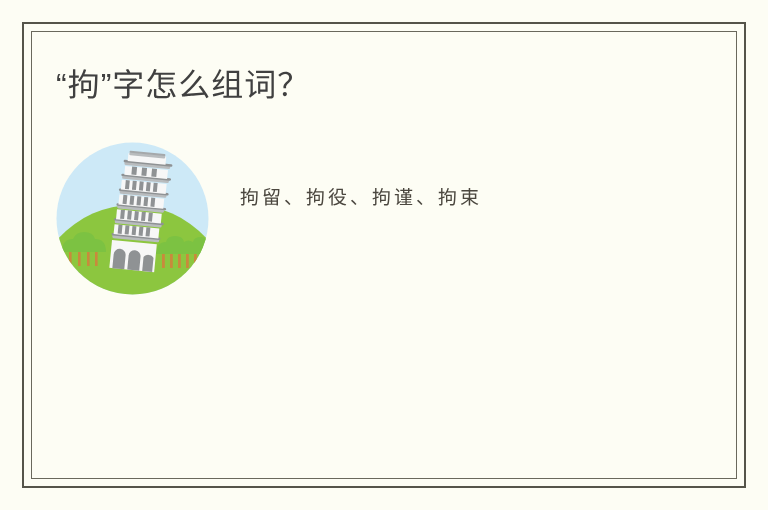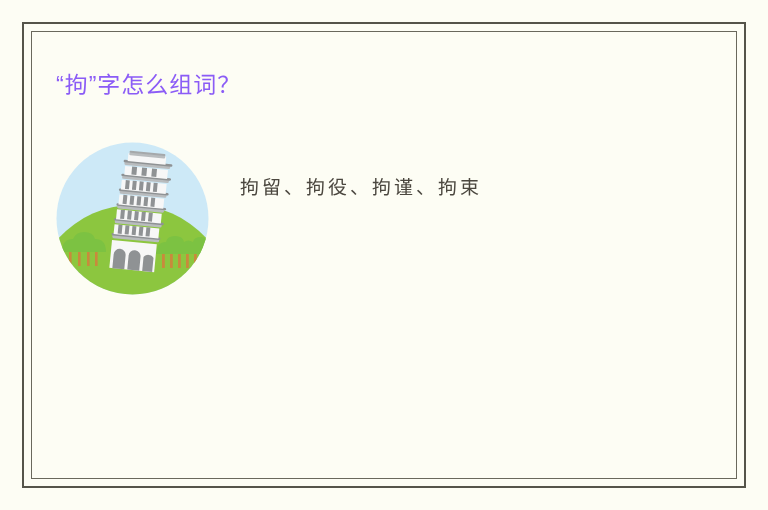--- a/index.html
+++ b/index.html
@@ -43,24 +43,24 @@
     border: 1px solid #6a685c;
     box-sizing: border-box;
     pointer-events: none;
   }
 
   
   .title {
     position: absolute;
     left: 56px;
     top: 62px;
-    font-size: 23px;
+    font-size: 32px;
     line-height: 46px;
     letter-spacing: 1px;
-    color: #8b5cf6;
+    color: #404040;
     font-weight: 400;
     white-space: nowrap;
   }
 
   
   .content-row {
     position: absolute;
     left: 56px;
     top: 142px;
     width: 650px;
@@ -78,21 +78,21 @@
   .illustration svg {
     display: block;
     width: 153px;
     height: 153px;
   }
 
   
   .answer {
     position: absolute;
     left: 184px;
-    top: 30px;
+    top: 40px;
     width: 460px;
     font-family: "DejaVu Sans", "Liberation Sans", sans-serif;
     font-size: 19px;
     line-height: 30px;
     letter-spacing: 3px;
     color: #4b473f;
     white-space: nowrap;
   }
 </style>
 </head>

